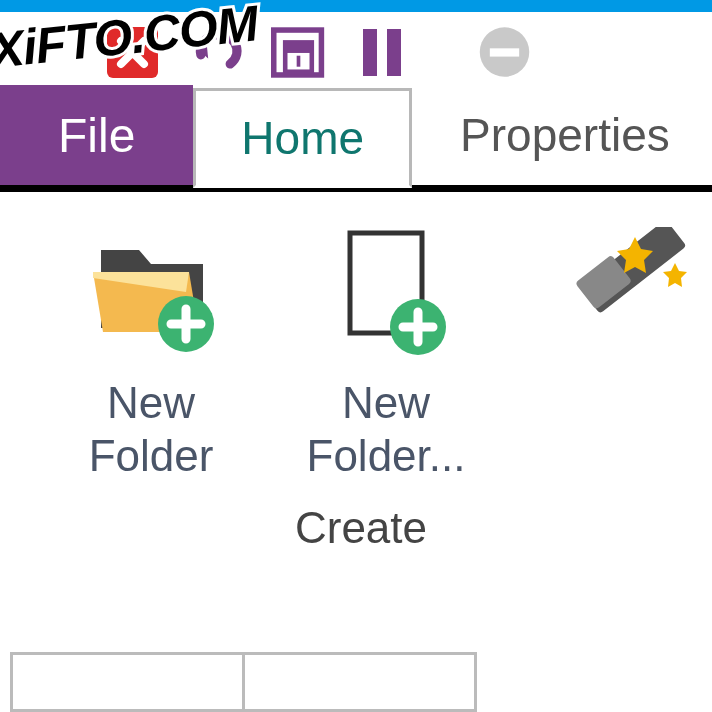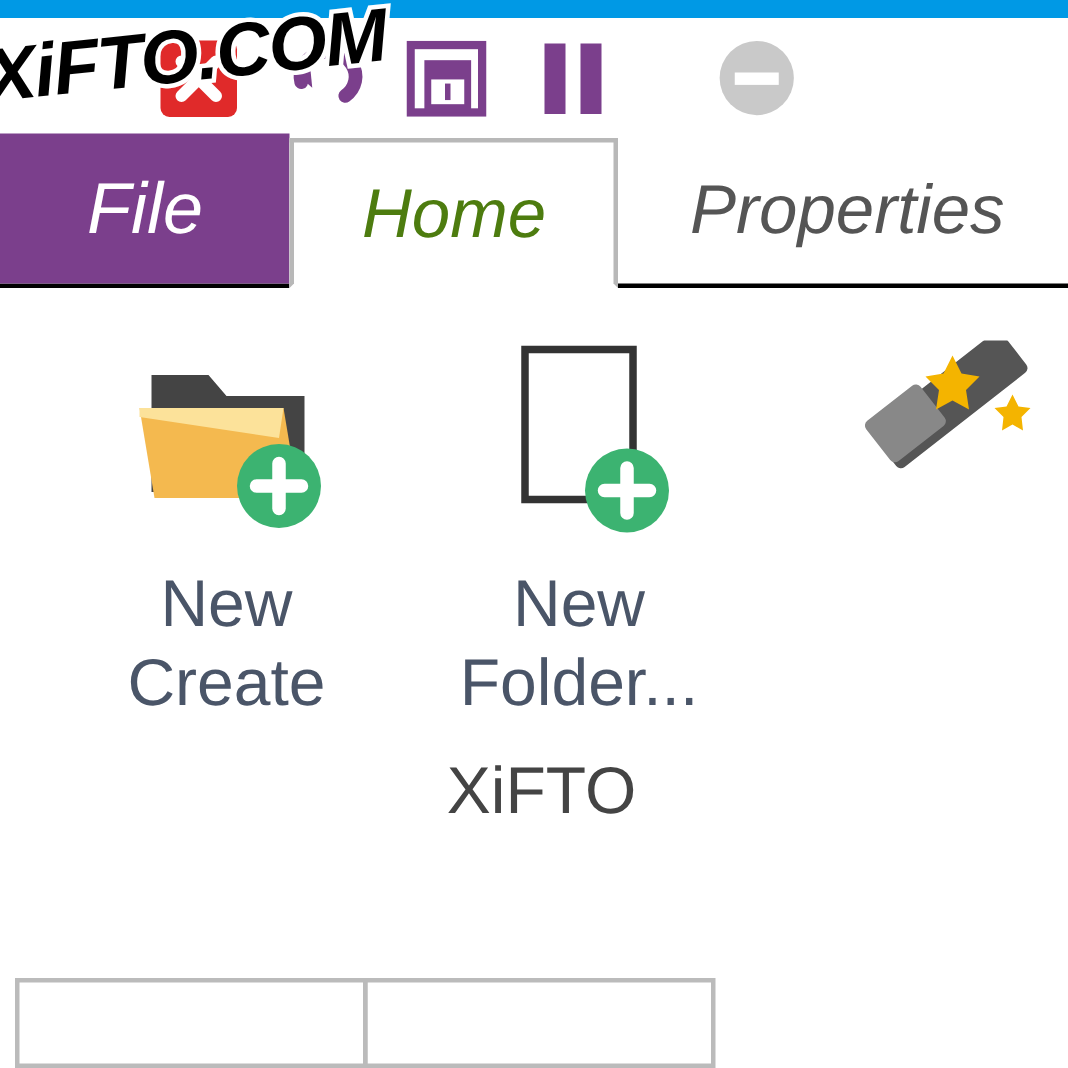--- a/index.html
+++ b/index.html
@@ -26,44 +26,43 @@
     width: 55px;
     height: 55px;
     display: flex;
     align-items: center;
     justify-content: center;
   }
   .tabbar {
     display: flex;
     align-items: flex-end;
     height: 100px;
-    border-bottom: 3px solid #000000;
+    border-bottom: 7px solid #000000;
     position: relative;
-    font-style: italic;
   }
   .tab {
     height: 100px;
     display: flex;
     align-items: center;
     justify-content: center;
     padding: 0 45px;
     font-size: 46px;
     border: 3px solid transparent;
     position: relative;
   }
   .tab.file {
     background: #7b3f8c;
     color: #fff;
     font-size: 48px;
     padding: 0 58px;
     border: none;
   }
   .tab.active {
     background: #fff;
-    color: #4d7c0f;
+    color: #0f766e;
     border: 3px solid #b8b8b8;
     border-bottom: 3px solid #fff;
     margin-bottom: -3px;
   }
   .tab.inactive {
     color: #555;
   }
   .ribbon {
     padding: 30px 0 10px 10px;
   }
@@ -189,21 +188,21 @@
           <svg width="140" height="120" viewBox="0 0 140 120">
             <path d="M20 18 L58 18 L70 32 L122 32 L122 96 L20 96 Z" fill="#444"></path>
             <path d="M12 40 L108 40 L118 100 L22 100 Z" fill="#f4b94f"></path>
             <path d="M12 40 L108 40 L105 60 L12 46 Z" fill="#fce29a"></path>
             <circle cx="105" cy="92" r="28" fill="#3cb371"></circle>
             <path d="M105 77 V107 M90 92 H120" stroke="#fff" stroke-width="9" stroke-linecap="round"></path>
           </svg>
         </div>
         <div class="label">
           <span>New</span><br>
-          <span>Create</span>
+          <span>Folder</span>
         </div>
       </div>
 
       <div class="ritem">
         <div class="icon-wrap">
           <svg width="120" height="130" viewBox="0 0 120 130">
             <rect x="24" y="6" width="72" height="100" fill="#fff" stroke="#333" stroke-width="5"></rect>
             <circle cx="92" cy="100" r="28" fill="#3cb371"></circle>
             <path d="M92 85 V115 M77 100 H107" stroke="#fff" stroke-width="9" stroke-linecap="round"></path>
           </svg>
@@ -219,21 +218,21 @@
           <svg width="150" height="130" viewBox="0 0 150 130">
             <rect x="38" y="60" width="110" height="34" rx="4" fill="#555" transform="rotate(-38 38 60)"></rect>
             <rect x="34" y="56" width="46" height="34" rx="4" fill="#888" transform="rotate(-38 34 56)"></rect>
             <path d="M94 10 l6 12 12 2 -9 9 2 13 -11 -6 -11 6 2-13 -9-9 12-2z" fill="#f4b400"></path>
             <path d="M134 36 l4 8 8 1 -6 6 1 9 -7 -4 -7 4 1-9 -6-6 8-1z" fill="#f4b400"></path>
           </svg>
         </div>
       </div>
 
     </div>
-    <div class="group-label">XiFTO</div>
+    <div class="group-label">Create</div>
   </div>
 </div>
 
 <div class="bottom-cells">
   <div class="cell"></div>
   <div class="cell"></div>
 </div>
 
 <div class="watermark">XiFTO.COM</div>
 

